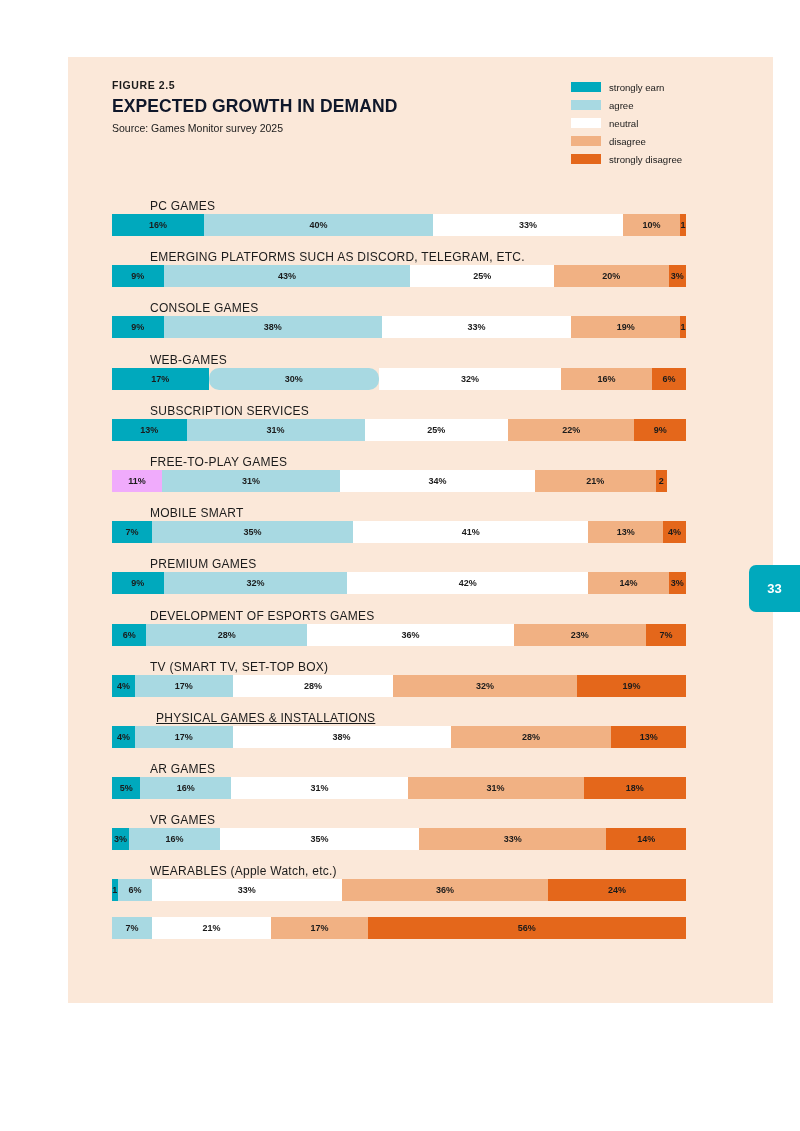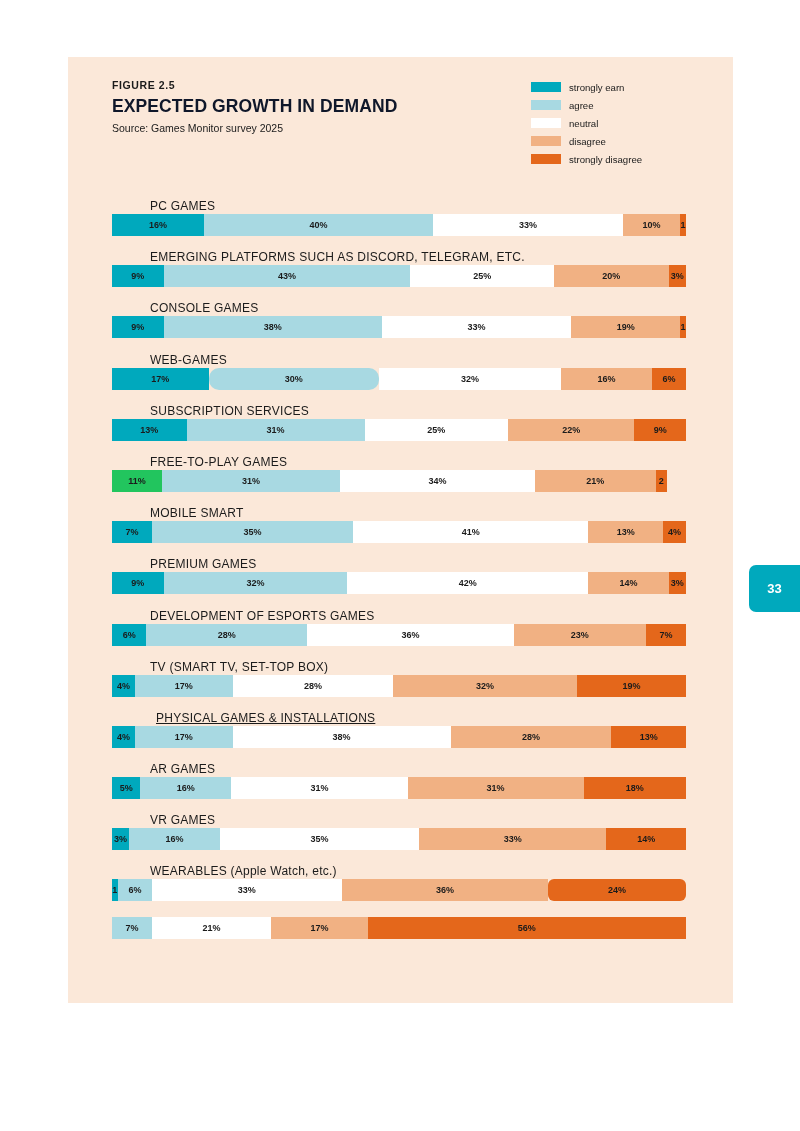--- a/index.html
+++ b/index.html
@@ -21,20 +21,21 @@
     background: #ffffff;
     overflow: hidden;
   }
   #panel {
     position: absolute;
     left: 68px;
     top: 57px;
     width: 665px;
     height: 946px;
     background: #fbe8d9;
+    padding-left: 40px;
   }
   
   #header {
     position: absolute;
     left: 44px;
     top: 22px;
     width: 420px;
   }
   .fig-label {
     font-size: 10.5px;
@@ -272,21 +273,21 @@
               <span class="seg-label">22%</span>
             </div>
             <div class="seg" style="width: 51.66px; background: rgb(228, 103, 27);">
               <span class="seg-label">9%</span>
             </div>
           </div>
         </div>
         <div class="row">
           <div class="row-label">FREE-TO-PLAY GAMES</div>
           <div class="bar">
-            <div class="seg" style="width: 50px; background: #22c55e;">
+            <div class="seg" style="width: 50px; background: #f0abfc;">
               <span class="seg-label">11%</span>
             </div>
             <div class="seg" style="width: 177.94px; background: rgb(168, 217, 226);">
               <span class="seg-label">31%</span>
             </div>
             <div class="seg" style="width: 195.16px; background: rgb(255, 255, 255);">
               <span class="seg-label">34%</span>
             </div>
             <div class="seg" style="width: 120.54px; background: rgb(241, 177, 131);">
               <span class="seg-label">21%</span>
@@ -444,21 +445,21 @@
             </div>
             <div class="seg" style="width: 34.44px; background: rgb(168, 217, 226);">
               <span class="seg-label">6%</span>
             </div>
             <div class="seg" style="width: 189.42px; background: rgb(255, 255, 255);">
               <span class="seg-label">33%</span>
             </div>
             <div class="seg" style="width: 206.64px; background: rgb(241, 177, 131);">
               <span class="seg-label">36%</span>
             </div>
-            <div class="seg" style="width: 137.76px; background: rgb(228, 103, 27); border-radius: 6px;">
+            <div class="seg" style="width: 137.76px; background: rgb(228, 103, 27);">
               <span class="seg-label">24%</span>
             </div>
           </div>
         </div>
         <div class="row">
           <div class="bar">
             <div class="seg" style="width: 40.18px; background: rgb(168, 217, 226);">
               <span class="seg-label">7%</span>
             </div>
             <div class="seg" style="width: 120.54px; background: rgb(255, 255, 255);">

